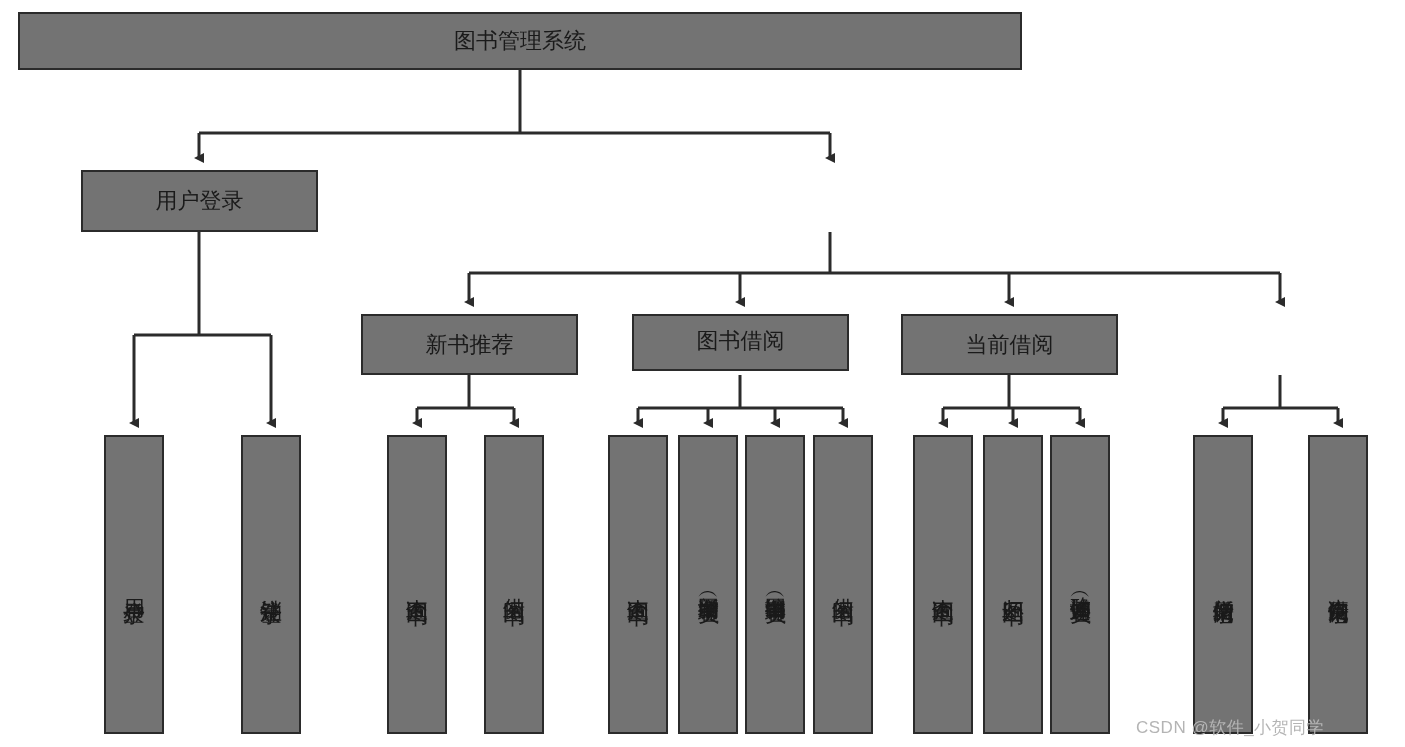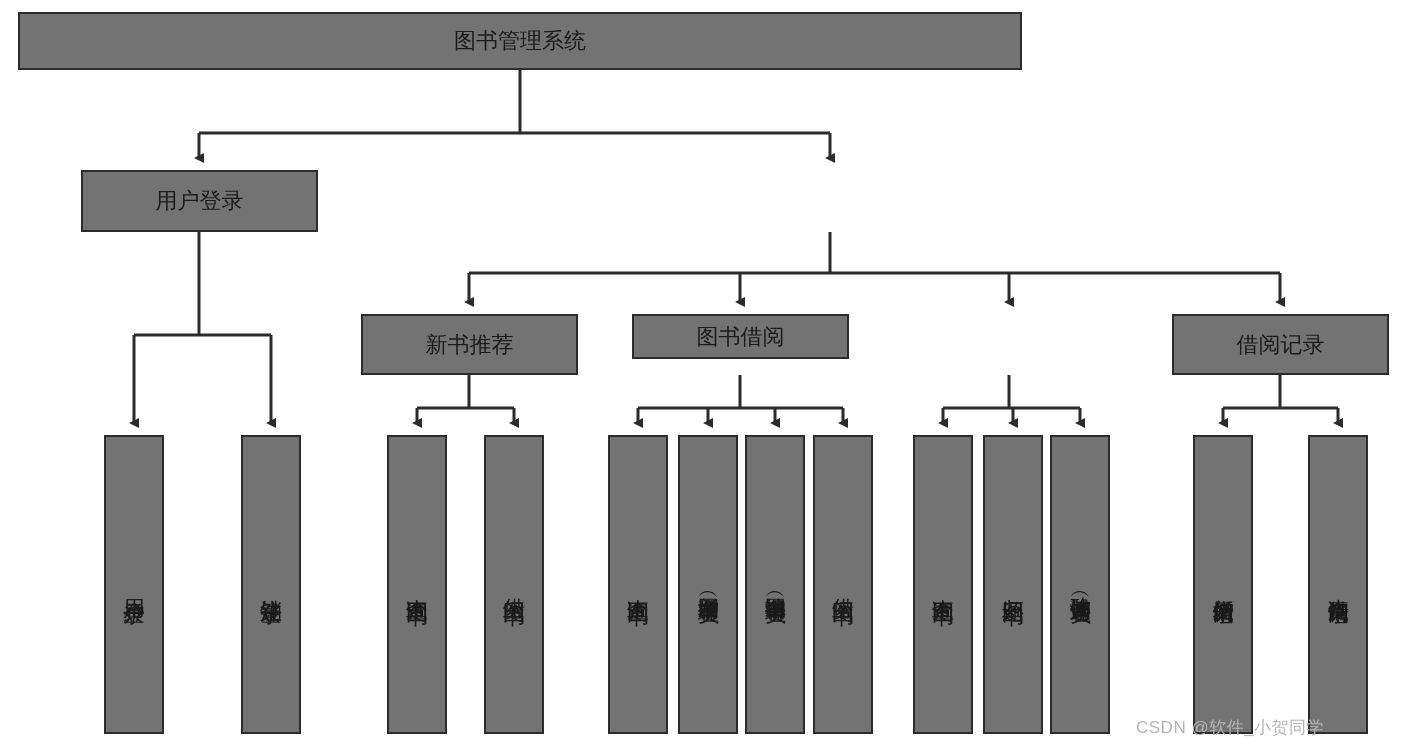--- a/index.html
+++ b/index.html
@@ -127,25 +127,25 @@
     <span class="node-label">图书管理系统</span>
   </div>
 
   <div class="node h-node" style="left:81px; top:170px; width:237px; height:62px;">
     <span class="node-label">用户登录</span>
   </div>
 
   <div class="node h-node" style="left:361px; top:314px; width:217px; height:61px;">
     <span class="node-label">新书推荐</span>
   </div>
-  <div class="node h-node" style="left:632px; top:314px; width:217px; height:45px;">
+  <div class="node h-node" style="left:632px; top:314px; width:217px; height:57px;font-family:Liberation Mono, monospace;">
     <span class="node-label">图书借阅</span>
   </div>
-  <div class="node h-node" style="left:1172px; top:314px; width:217px; height:61px;">
-    <span class="node-label">借阅记录</span>
+  <div class="node h-node" style="left:901px; top:314px; width:217px; height:61px;">
+    <span class="node-label">当前借阅</span>
   </div>
 
   <div class="node v-node" style="left:104px; top:435px; width:60px; height:299px;">
     <span class="node-label">用户登录</span>
   </div>
   <div class="node v-node" style="left:241px; top:435px; width:60px; height:299px;">
     <span class="node-label">注销登录</span>
   </div>
 
   <div class="node v-node" style="left:387px; top:435px; width:60px; height:299px;">

